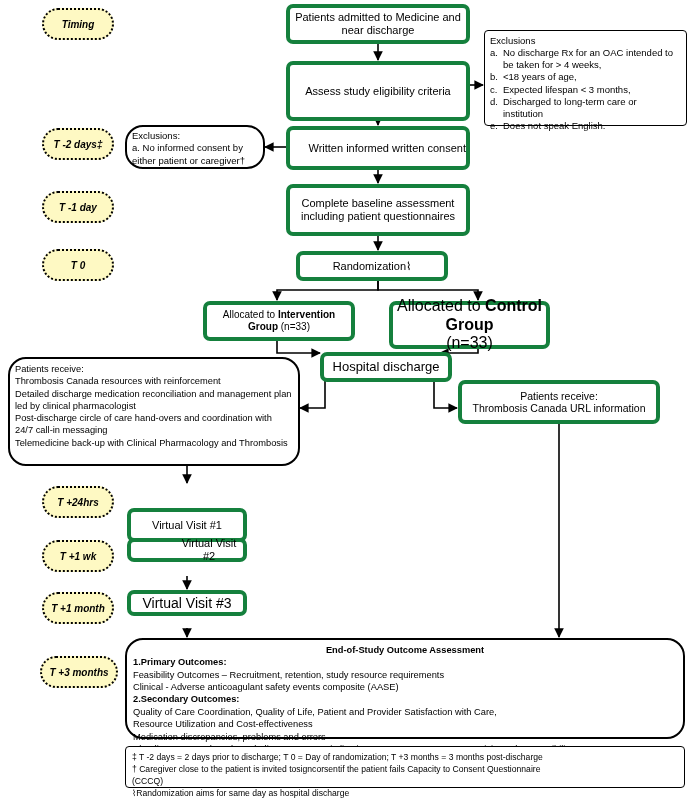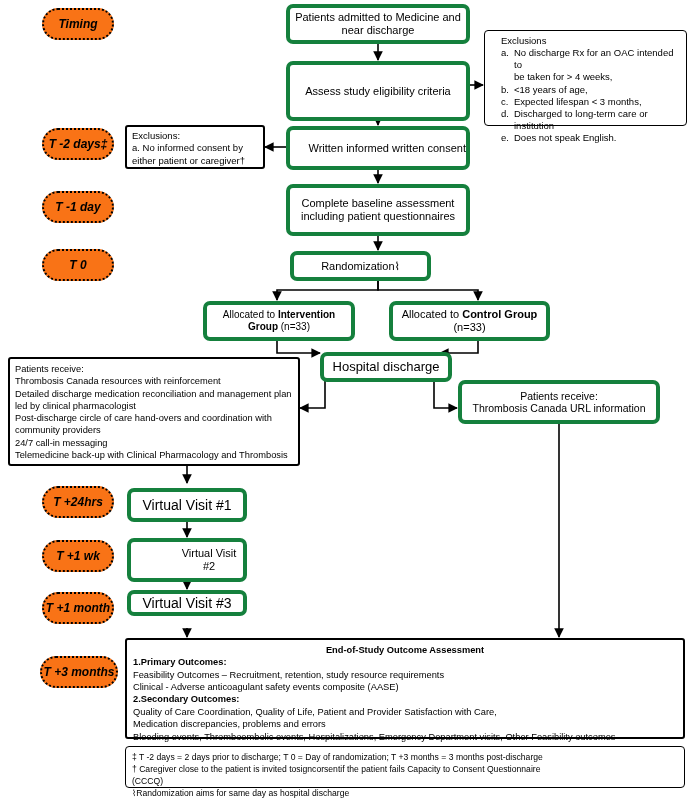--- a/index.html
+++ b/index.html
@@ -9,26 +9,26 @@
     color:#000;
   }
   #stage{position:absolute;left:0;top:0;width:692px;height:809px;}
   svg.connectors{position:absolute;left:0;top:0;width:692px;height:809px;pointer-events:none;}
 
   .node{position:absolute;box-sizing:border-box;background:#fff;border:4px solid #15803d;border-radius:7px;
         display:flex;align-items:center;justify-content:center;text-align:center;z-index:2;}
   .node .txt{display:block;line-height:1.18;}
 
   
-  .pill{position:absolute;box-sizing:border-box;background:#f97316;border:2px dotted #000;border-radius:16px;
+  .pill{position:absolute;box-sizing:border-box;background:#fef9c3;border:2px dotted #000;border-radius:16px;
         display:flex;align-items:center;justify-content:center;text-align:center;z-index:2;
-        font-style:italic;font-weight:bold;font-size:12px;}
+        font-style:italic;font-weight:bold;font-size:10px;}
 
   
-  .blockbox{position:absolute;box-sizing:border-box;background:#fff;border:2px solid #000;border-radius:3px;
+  .blockbox{position:absolute;box-sizing:border-box;background:#fff;border:2px solid #000;border-radius:18px;
             text-align:left;z-index:2;}
   .blockbox .line{display:block;white-space:nowrap;}
 
   .thin{border-width:1px;border-radius:4px;}
 
   .c-title{text-align:center;font-weight:bold;}
   .b{font-weight:bold;}
 
   
   .exc-row{display:flex;}
@@ -123,51 +123,51 @@
     <span class="txt">Written informed written consent</span>
   </div>
 
   <div class="node" style="left:286px;top:184px;width:184px;height:52px;font-size:11px;">
     <span class="txt">
       <span>Complete baseline assessment</span><br>
       <span>including patient questionnaires</span>
     </span>
   </div>
 
-  <div class="node" style="left:290px;top:251px;width:141px;height:30px;font-size:11px;">
+  <div class="node" style="left:296px;top:251px;width:152px;height:30px;font-size:11px;">
     <span class="txt">Randomization⌇</span>
   </div>
 
   <div class="node" style="left:203px;top:301px;width:152px;height:40px;font-size:10px;">
     <span class="txt">
       <span>Allocated to </span><span class="b">Intervention Group</span><span> (n=33)</span>
     </span>
   </div>
 
-  <div class="node" style="left:389px;top:301px;width:161px;height:40px;font-size:11px;text-align:center;">
+  <div class="node" style="left:389px;top:301px;width:161px;height:48px;font-size:16px;text-align:center;">
     <span class="txt">
       <span>Allocated to </span><span class="b">Control Group</span><br><span>(n=33)</span>
     </span>
   </div>
 
   <div class="node" style="left:320px;top:352px;width:132px;height:30px;font-size:13px;">
     <span class="txt">Hospital discharge</span>
   </div>
 
-  <div class="node" style="left:127px;top:488px;width:120px;height:34px;font-size:14px;">
+  <div class="node" style="left:127px;top:508px;width:120px;height:34px;font-size:11px;">
     <span class="txt">Virtual Visit #1</span>
   </div>
-  <div class="node" style="left:127px;top:538px;width:120px;height:44px;font-size:11px;padding-left:44px;">
+  <div class="node" style="left:127px;top:538px;width:120px;height:24px;font-size:11px;padding-left:44px;">
     <span class="txt">Virtual Visit #2</span>
   </div>
   <div class="node" style="left:127px;top:590px;width:120px;height:26px;font-size:14px;">
     <span class="txt">Virtual Visit #3</span>
   </div>
 
-  <div class="blockbox thin" style="left:484px;top:30px;width:203px;height:96px;padding:4px 4px 0 16px;font-size:9.5px;line-height:1.28;">
+  <div class="blockbox thin" style="left:484px;top:30px;width:203px;height:96px;padding:4px 4px 0 5px;font-size:9.5px;line-height:1.28;">
     <span class="line">Exclusions</span>
     <div class="exc-row">
       <span class="exc-key">a.</span>
       <span class="exc-val">
         <span>No discharge Rx for an OAC intended to</span><br>
         <span>be taken for &gt; 4 weeks,</span>
       </span>
     </div>
     <div class="exc-row">
       <span class="exc-key">b.</span>
@@ -195,39 +195,39 @@
     <span class="line">a. No informed consent by</span>
     <span class="line">either patient or caregiver†</span>
   </div>
 
   <div class="blockbox" style="left:8px;top:357px;width:292px;height:109px;padding:4px 4px 0 5px;font-size:9.3px;line-height:1.32;">
     <span class="line">Patients receive:</span>
     <span class="line">Thrombosis Canada resources with reinforcement</span>
     <span class="line">Detailed discharge medication reconciliation and management plan</span>
     <span class="line">led by clinical pharmacologist</span>
     <span class="line">Post-discharge circle of care hand-overs and coordination with</span>
-    <span class="line">community providers</span>
     <span class="line">24/7 call-in messaging</span>
     <span class="line">Telemedicine back-up with Clinical Pharmacology and Thrombosis</span>
   </div>
 
   <div class="node" style="left:458px;top:380px;width:202px;height:44px;font-size:10.5px;">
     <span class="txt">
       <span>Patients receive:</span><br>
       <span>Thrombosis Canada URL information</span>
     </span>
   </div>
 
   <div class="blockbox" style="left:125px;top:638px;width:560px;height:101px;padding:4px 6px 0 6px;font-size:9.3px;line-height:1.33;">
     <span class="line c-title">End-of-Study Outcome Assessment</span>
     <span class="line b">1.Primary Outcomes:</span>
     <span class="line">Feasibility Outcomes – Recruitment, retention, study resource requirements</span>
     <span class="line">Clinical - Adverse anticoagulant safety events composite (AASE)</span>
     <span class="line b">2.Secondary Outcomes:</span>
     <span class="line">Quality of Care Coordination, Quality of Life, Patient and Provider Satisfaction with Care,</span>
+    <span class="line">Resource Utilization and Cost-effectiveness</span>
     <span class="line">Medication discrepancies, problems and errors</span>
     <span class="line">Bleeding events, Thromboembolic events, Hospitalizations, Emergency Department visits, Other Feasibility outcomes</span>
   </div>
 
   <div class="blockbox thin" style="left:125px;top:746px;width:560px;height:42px;padding:5px 6px 0 6px;font-size:8.6px;line-height:1.38;border-width:1px;">
     <span class="line">‡ T -2 days = 2 days prior to discharge; T 0 = Day of randomization; T +3 months = 3 months post-discharge</span>
     <span class="line">† Caregiver close to the patient is invited tosigncorsentif the patient fails Capacity to Consent Questionnaire</span>
     <span class="line">(CCCQ)</span>
     <span class="line">⌇Randomization aims for same day as hospital discharge</span>
   </div>

